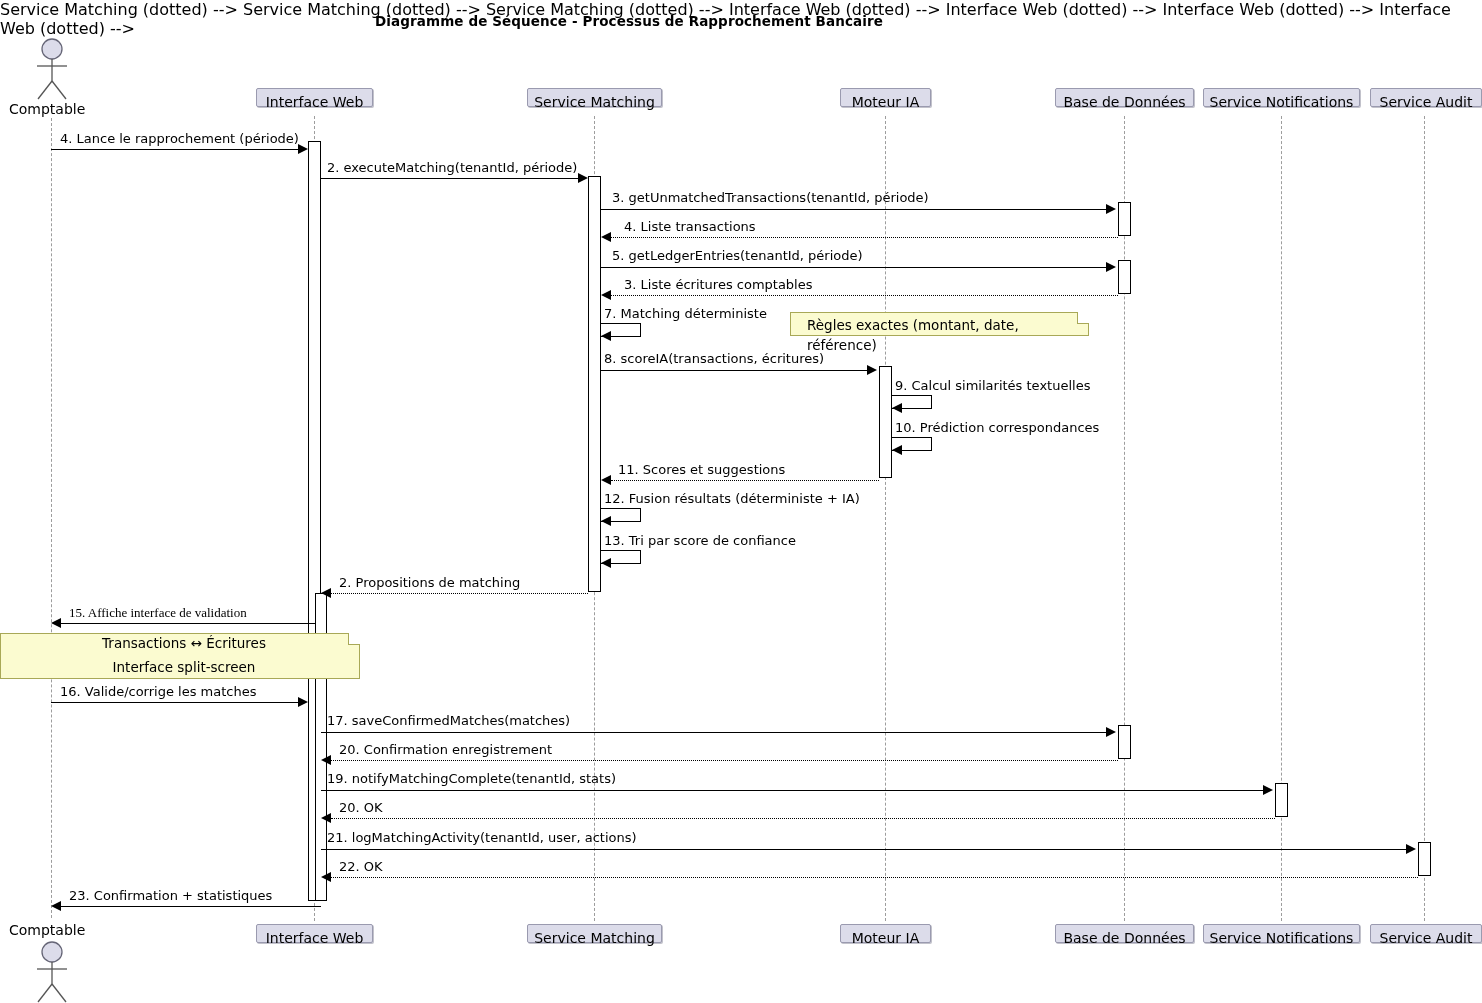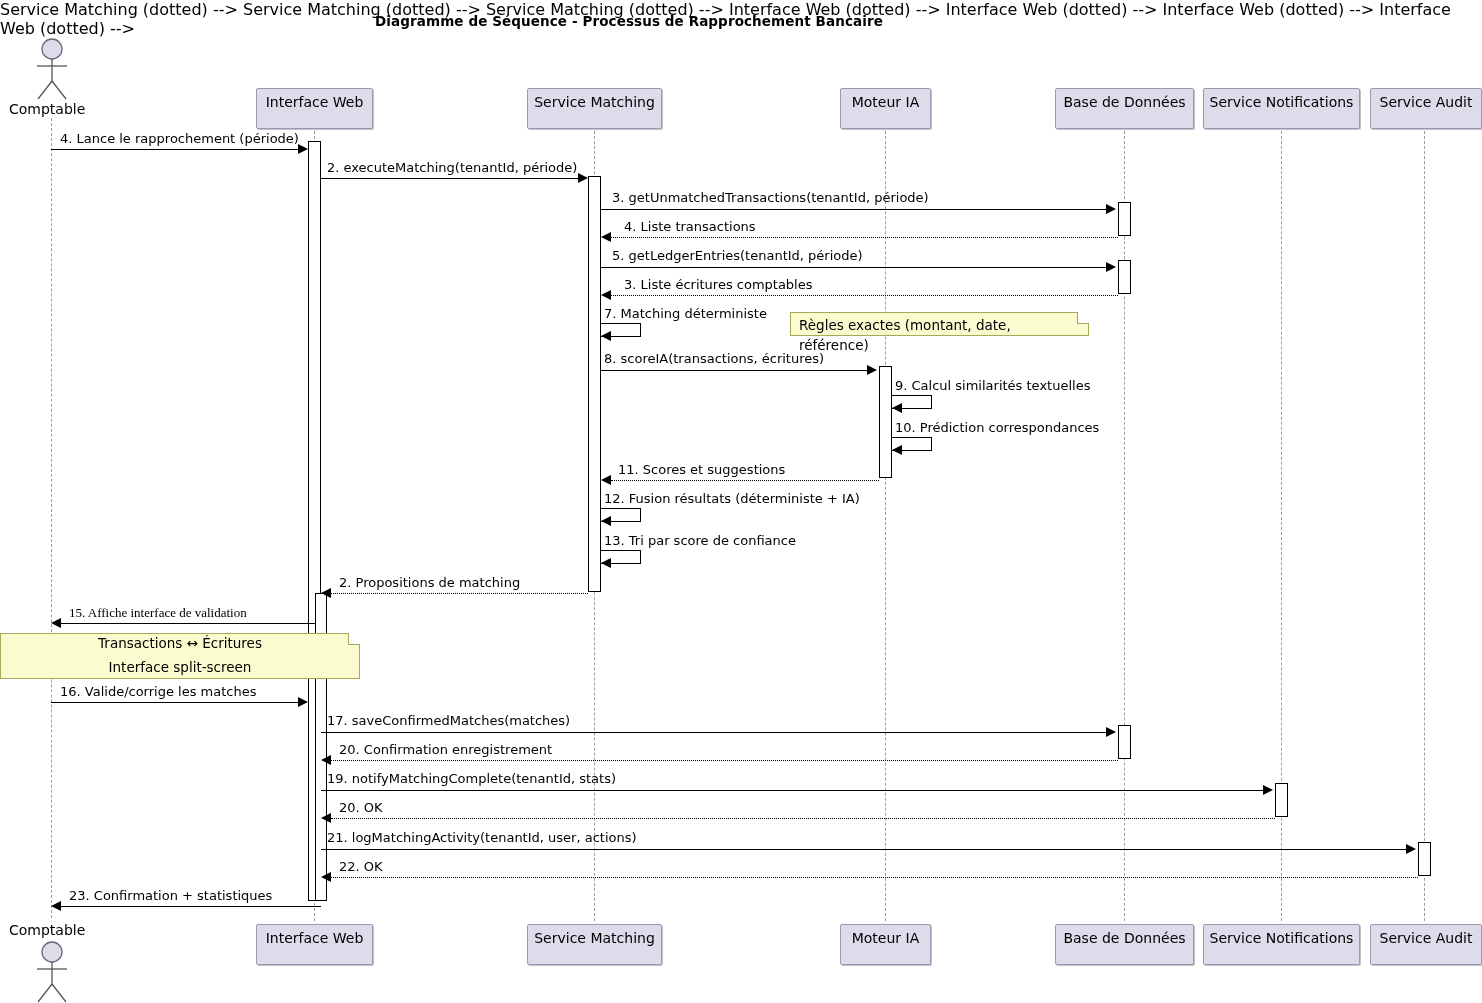--- a/index.html
+++ b/index.html
@@ -11,21 +11,21 @@
 
   
   .title{left:0;top:13px;width:1258px;text-align:center;font-size:13.5px;
          font-weight:bold;letter-spacing:.1px;}
 
   
   .actor-label{font-size:14px;white-space:nowrap;}
 
   
   .pbox{background:#DCDCEA;border:1px solid #9A9AAF;border-radius:2px;
-        height:41px;line-height:27px;text-align:center;font-size:14px;
+        height:19px;line-height:27px;text-align:center;font-size:14px;
         box-sizing:border-box;white-space:nowrap;
         box-shadow:1px 1px 0 rgba(120,120,140,.45);}
 
   
   .lifeline{width:0;border-left:1px dashed #9d9d9d;}
   .activation{background:#ffffff;border:1px solid #000;box-sizing:border-box;}
 
   
   .msg-line{height:0;border-top:1px solid #000;}
   .msg-line.dotted{border-top:1px dotted #000;}
@@ -34,21 +34,21 @@
   .arrow.right{border-top:5px solid transparent;border-bottom:5px solid transparent;
                border-left:10px solid #000;}
   .arrow.left{border-top:5px solid transparent;border-bottom:5px solid transparent;
               border-right:10px solid #000;}
 
   
   .selfloop{border:1px solid #000;border-left:none;box-sizing:border-box;background:transparent;}
 
   
   .note{background:#FBFBD0;border:1px solid #A8A857;box-sizing:border-box;
-        font-size:13.5px;color:#000;}
+        font-size:13.5px;color:#000;padding-left:8px;}
   .note .fold{position:absolute;right:-1px;top:-1px;width:11px;height:11px;
         background:#ffffff;border-left:1px solid #A8A857;border-bottom:1px solid #A8A857;}
   .note-txt{padding:4px 8px;line-height:1.45;}
   .note-txt.center{text-align:center;}
 </style>
 </head>
 <body>
 
 <div id="canvas">
 

